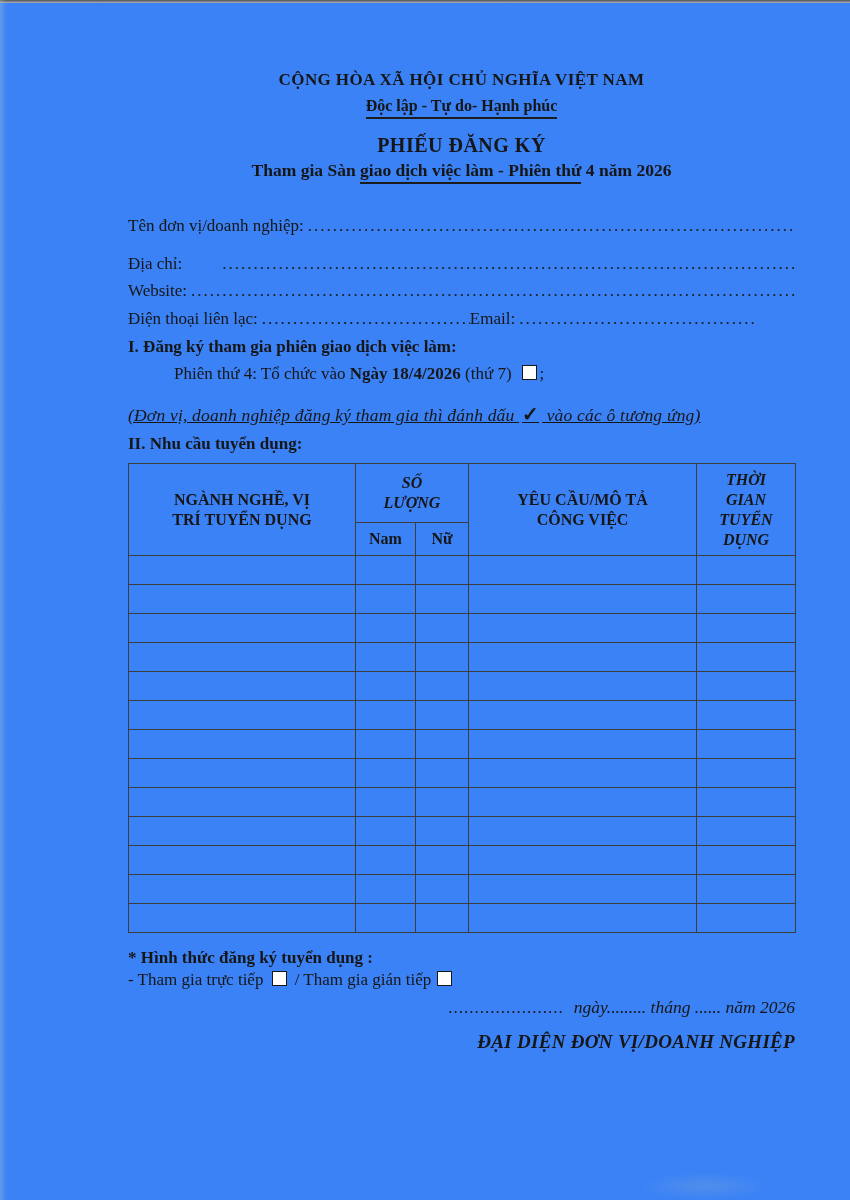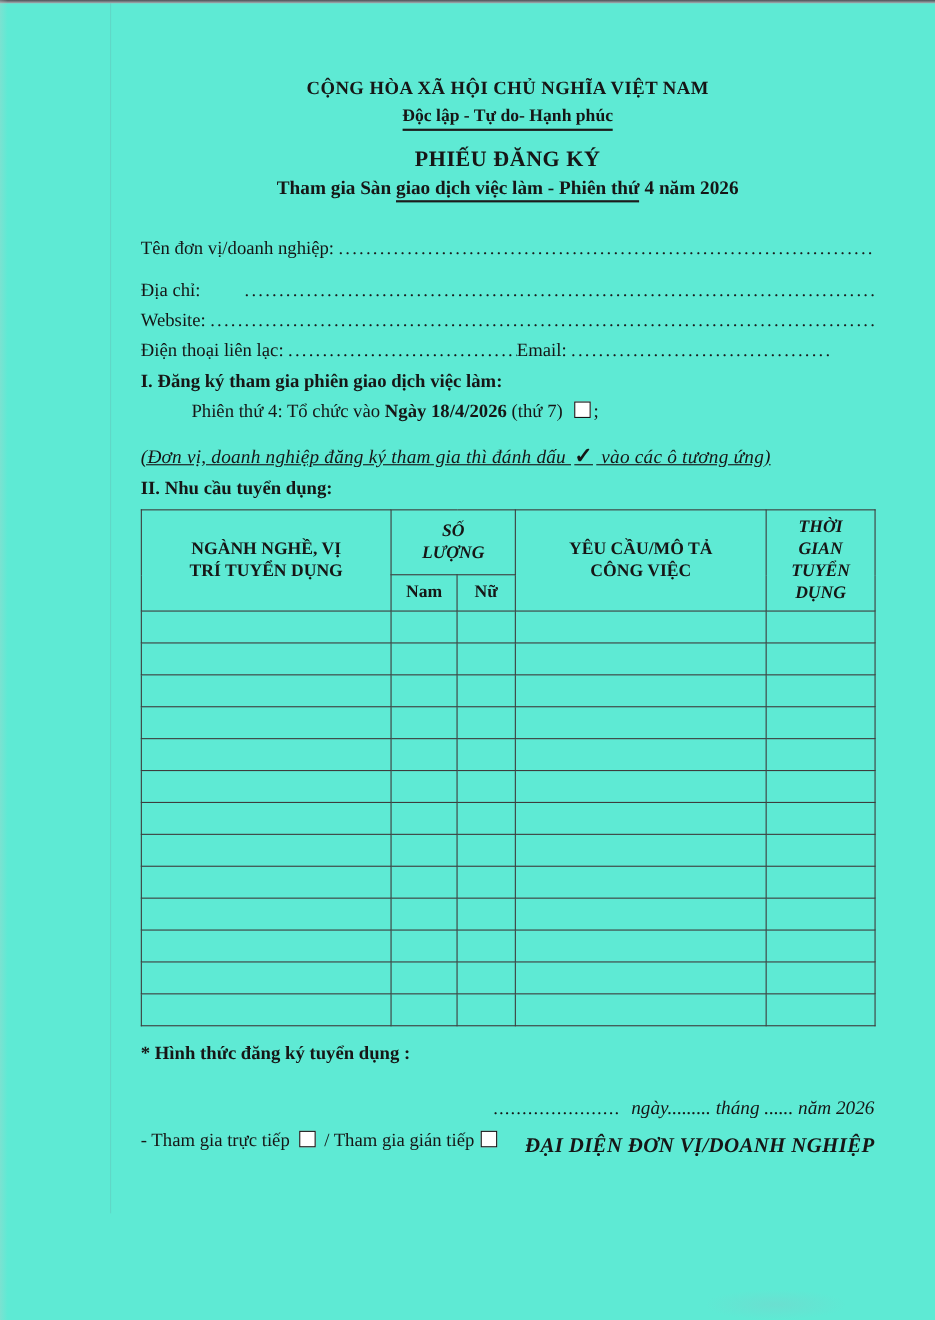--- a/index.html
+++ b/index.html
@@ -1,18 +1,18 @@
 <!DOCTYPE html>
 <html><head>
 <meta charset="utf-8">
 <style>
   html,body{margin:0;padding:0;background:#ffffff;}
   .canvas{
     position:relative;width:850px;height:1200px;overflow:hidden;
-    background:#5eead4;color:#161616;
+    background:#3b82f6;color:#161616;
     font-family:"Liberation Serif","DejaVu Serif",serif;
   }
   
   .top-edge{position:absolute;top:0;left:0;right:0;height:3px;
     background:linear-gradient(#4b5156,#aab0b5);}
   .fold-line{position:absolute;top:3px;left:100px;width:1px;height:1100px;
     background:rgba(110,120,130,0.16);}
   .left-tint{position:absolute;top:0;left:0;width:7px;height:100%;
     background:linear-gradient(90deg,rgba(190,208,203,0.30),rgba(190,208,203,0));}
   .smudge{position:absolute;left:640px;top:1172px;width:130px;height:28px;border-radius:50%;
@@ -53,21 +53,21 @@
   table.rec th{font-size:16px;font-weight:bold;line-height:1.25;text-align:center;
     vertical-align:middle;font-family:inherit;}
   .th-group{height:58px;}
   .th-sub{height:32px;}
   td.cell{height:28px;}
   .wmin{display:inline-block;width:min-content;font-style:italic;}
   .maxw165{display:inline-block;max-width:168px;}
   .maxw150{display:inline-block;max-width:152px;}
 
   .method{top:948px;font-size:17px;font-weight:bold;}
-  .options{top:1027px;font-size:17px;white-space:nowrap;}
+  .options{top:970px;font-size:17px;white-space:nowrap;}
   .dateline{top:997px;text-align:right;padding-right:2px;font-size:17px;white-space:nowrap;}
   .dateline .lead{letter-spacing:1px;}
   .dateline .it{font-style:italic;padding-left:10px;font-size:17.5px;}
   .signature{top:1031px;text-align:right;padding-right:12px;font-size:19px;
     font-weight:bold;font-style:italic;letter-spacing:.3px;}
 </style>
 </head>
 <body>
 
 <div class="canvas">

